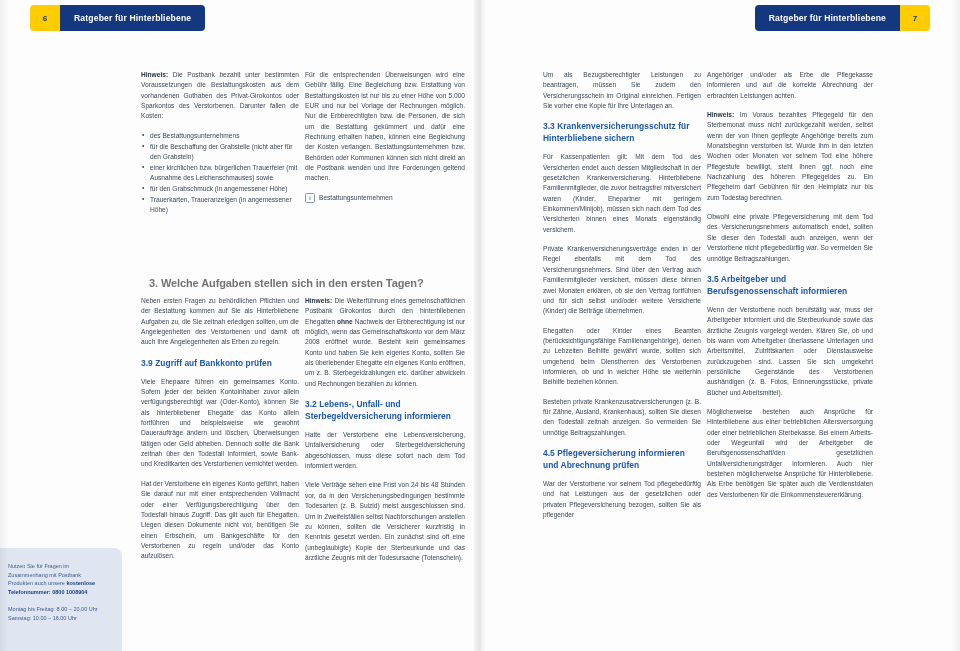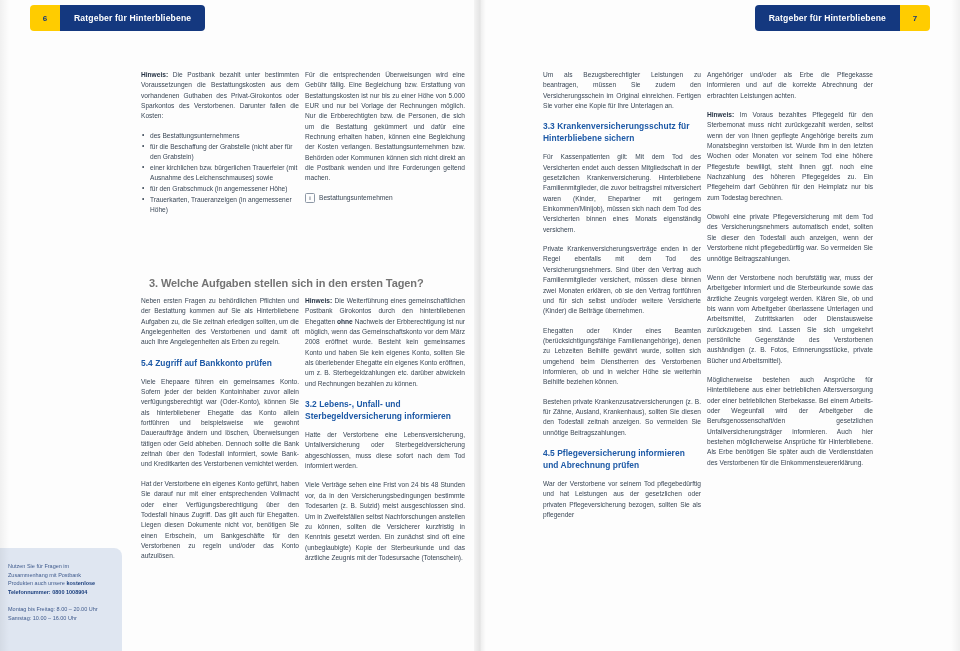--- a/index.html
+++ b/index.html
@@ -227,21 +227,21 @@
     <div class="reftag">
       <span class="reficon">i</span>
       <span>Bestattungsunternehmen</span>
     </div>
   </div>
 
   <h1 class="chapter">3. Welche Aufgaben stellen sich in den ersten Tagen?</h1>
 
   <div class="col" id="col1b">
     <p>Neben ersten Fragen zu behördlichen Pflichten und der Bestattung kommen auf Sie als Hinterbliebene Aufgaben zu, die Sie zeitnah erledigen sollten, um die Angelegenheiten des Verstorbenen und damit oft auch Ihre Angelegenheiten als Erben zu regeln.</p>
-    <h2 class="sub">5.4 Zugriff auf Bankkonto prüfen</h2>
+    <h2 class="sub">3.9 Zugriff auf Bankkonto prüfen</h2>
     <p>Viele Ehepaare führen ein gemeinsames Konto. Sofern jeder der beiden Kontoinhaber zuvor allein verfügungsberechtigt war (Oder-Konto), können Sie als hinterbliebener Ehegatte das Konto allein fortführen und beispielsweise wie gewohnt Daueraufträge ändern und löschen, Überweisungen tätigen oder Geld abheben. Dennoch sollte die Bank zeitnah über den Todesfall informiert, sowie Bank- und Kreditkarten des Verstorbenen vernichtet werden.</p>
     <p>Hat der Verstorbene ein eigenes Konto geführt, haben Sie darauf nur mit einer entsprechenden Vollmacht oder einer Verfügungsberechtigung über den Todesfall hinaus Zugriff. Das gilt auch für Ehegatten. Liegen diesen Dokumente nicht vor, benötigen Sie einen Erbschein, um Bankgeschäfte für den Verstorbenen zu regeln und/oder das Konto aufzulösen.</p>
   </div>
 
   <div class="col" id="col2b">
     <p><b>Hinweis:</b><span> Die Weiterführung eines gemeinschaftlichen Postbank Girokontos durch den hinterbliebenen Ehegatten </span><b>ohne</b><span> Nachweis der Erbberechtigung ist nur möglich, wenn das Gemeinschaftskonto vor dem März 2008 eröffnet wurde. Besteht kein gemeinsames Konto und haben Sie kein eigenes Konto, sollten Sie als überlebender Ehegatte ein eigenes Konto eröffnen, um z. B. Sterbegeldzahlungen etc. darüber abwickeln und Rechnungen bezahlen zu können.</span></p>
     <h2 class="sub">3.2 Lebens-, Unfall- und Sterbegeldversicherung informieren</h2>
     <p>Hatte der Verstorbene eine Lebensversicherung, Unfallversicherung oder Sterbegeldversicherung abgeschlossen, muss diese sofort nach dem Tod informiert werden.</p>
     <p>Viele Verträge sehen eine Frist von 24 bis 48 Stunden vor, da in den Versicherungsbedingungen bestimmte Todesarten (z. B. Suizid) meist ausgeschlossen sind. Um in Zweifelsfällen selbst Nachforschungen anstellen zu können, sollten die Versicherer kurzfristig in Kenntnis gesetzt werden. Ein zunächst sind oft eine (unbeglaubigte) Kopie der Sterbeurkunde und das ärztliche Zeugnis mit der Todesursache (Totenschein).</p>
   </div>
@@ -254,20 +254,21 @@
     <p>Ehegatten oder Kinder eines Beamten (berücksichtigungsfähige Familienangehörige), denen zu Lebzeiten Beihilfe gewährt wurde, sollten sich umgehend beim Dienstherren des Verstorbenen informieren, ob und in welcher Höhe sie weiterhin Beihilfe beziehen können.</p>
     <p>Bestehen private Krankenzusatzversicherungen (z. B. für Zähne, Ausland, Krankenhaus), sollten Sie diesen den Todesfall zeitnah anzeigen. So vermeiden Sie unnötige Beitragszahlungen.</p>
     <h2 class="sub">4.5 Pflegeversicherung informieren und Abrechnung prüfen</h2>
     <p class="tight">War der Verstorbene vor seinem Tod pflegebedürftig und hat Leistungen aus der gesetzlichen oder privaten Pflegeversicherung bezogen, sollten Sie als pflegender</p>
   </div>
 
   <div class="col" id="col4">
     <p>Angehöriger und/oder als Erbe die Pflegekasse informieren und auf die korrekte Abrechnung der erbrachten Leistungen achten.</p>
     <p><b>Hinweis:</b><span> Im Voraus bezahltes Pflegegeld für den Sterbemonat muss nicht zurückgezahlt werden, selbst wenn der von Ihnen gepflegte Angehörige bereits zum Monatsbeginn verstorben ist. Wurde ihm in den letzten Wochen oder Monaten vor seinem Tod eine höhere Pflegestufe bewilligt, steht Ihnen ggf. noch eine Nachzahlung des höheren Pflegegeldes zu. Ein Pflegeheim darf Gebühren für den Heimplatz nur bis zum Todestag berechnen.</span></p>
     <p>Obwohl eine private Pflegeversicherung mit dem Tod des Versicherungsnehmers automatisch endet, sollten Sie dieser den Todesfall auch anzeigen, wenn der Verstorbene nicht pflegebedürftig war. So vermeiden Sie unnötige Beitragszahlungen.</p>
+    <h2 class="sub">3.5 Arbeitgeber und Berufsgenossenschaft informieren</h2>
     <p>Wenn der Verstorbene noch berufstätig war, muss der Arbeitgeber informiert und die Sterbeurkunde sowie das ärztliche Zeugnis vorgelegt werden. Klären Sie, ob und bis wann vom Arbeitgeber überlassene Unterlagen und Arbeitsmittel, Zutrittskarten oder Dienstausweise zurückzugeben sind. Lassen Sie sich umgekehrt persönliche Gegenstände des Verstorbenen aushändigen (z. B. Fotos, Erinnerungsstücke, private Bücher und Arbeitsmittel).</p>
     <p class="tight">Möglicherweise bestehen auch Ansprüche für Hinterbliebene aus einer betrieblichen Altersversorgung oder einer betrieblichen Sterbekasse. Bei einem Arbeits- oder Wegeunfall wird der Arbeitgeber die Berufsgenossenschaft/den gesetzlichen Unfallversicherungsträger informieren. Auch hier bestehen möglicherweise Ansprüche für Hinterbliebene. Als Erbe benötigen Sie später auch die Verdienstdaten des Verstorbenen für die Einkommensteuererklärung.</p>
   </div>
 
   <div id="infobox">
     <div class="inner">
       <span>Nutzen Sie für Fragen im Zusammenhang mit Postbank Produkten auch unsere </span><b>kostenlose Telefonnummer: 0800 1008904</b>
       <div class="hours">
         <div>Montag bis Freitag: 8.00 – 20.00 Uhr</div>
         <div>Samstag: 10.00 – 16.00 Uhr</div>

